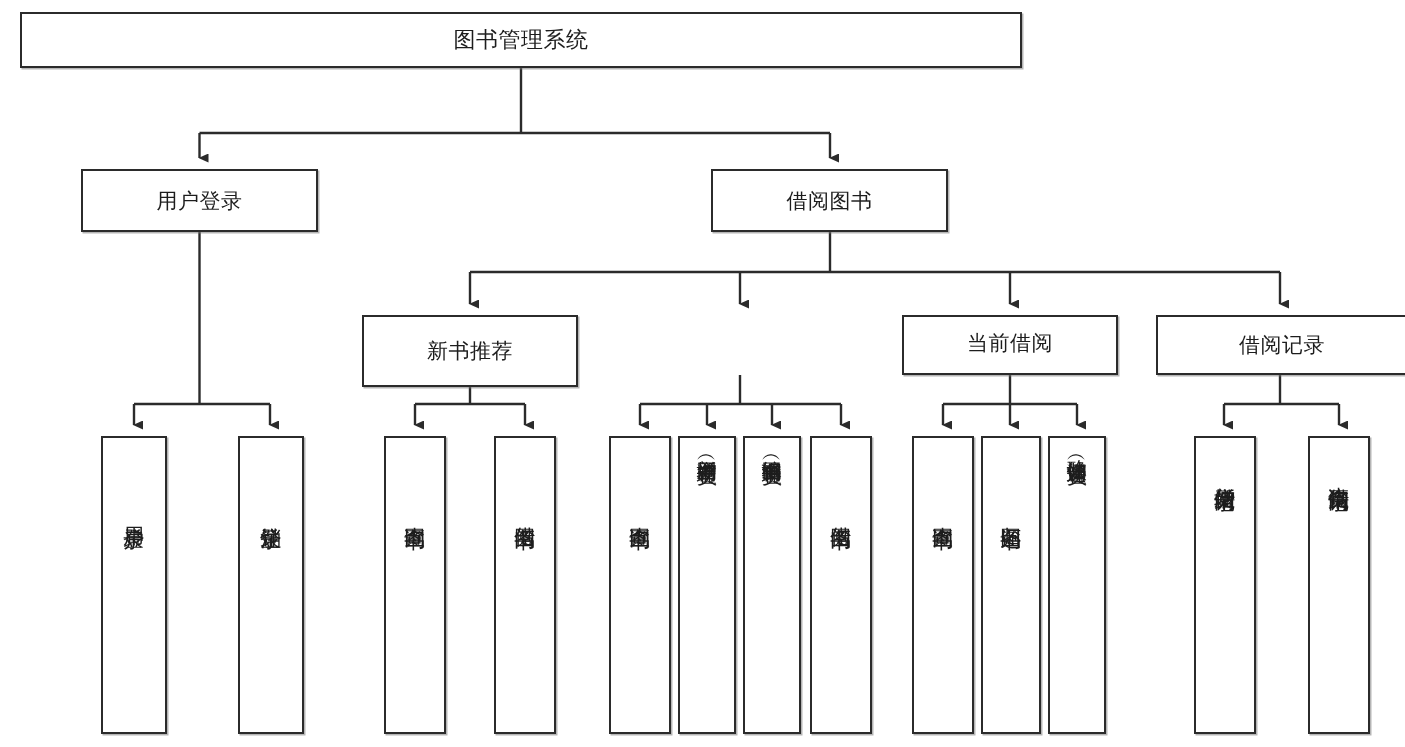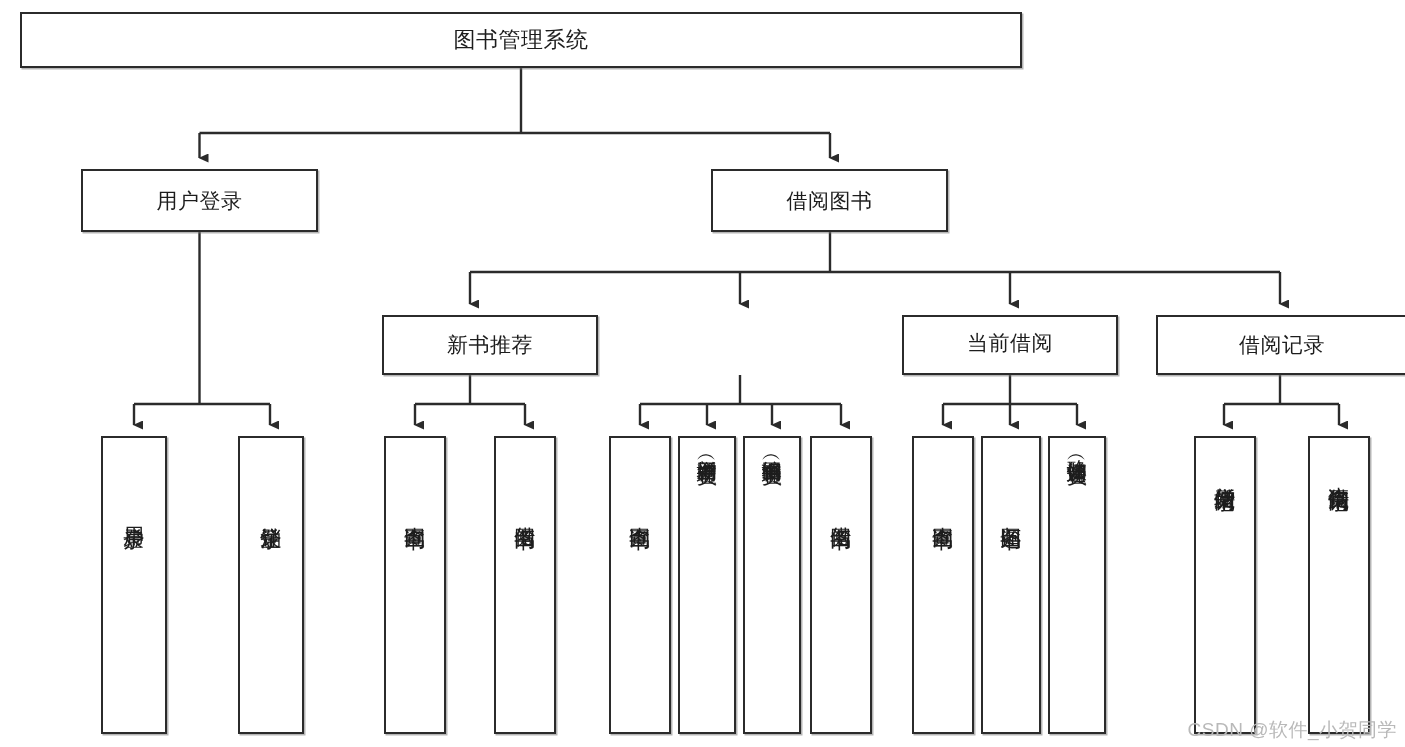--- a/index.html
+++ b/index.html
@@ -134,21 +134,21 @@
     <span class="label">图书管理系统</span>
   </div>
 
   <div class="node horiz" style="left:81px; top:169px; width:237px; height:63px;">
     <span class="label">用户登录</span>
   </div>
   <div class="node horiz" style="left:711px; top:169px; width:237px; height:63px;">
     <span class="label">借阅图书</span>
   </div>
 
-  <div class="node horiz" style="left:362px; top:315px; width:216px; height:60px;margin-left:20px;">
+  <div class="node horiz" style="left:362px; top:315px; width:216px; height:72px;">
     <span class="label">新书推荐</span>
   </div>
   <div class="node horiz" style="left:902px; top:315px; width:216px; height:60px;font-family:Liberation Mono, monospace;">
     <span class="label">当前借阅</span>
   </div>
   <div class="node horiz" style="left:1156px; top:315px; width:252px; height:60px;justify-content:center;">
     <span class="label">借阅记录</span>
   </div>
 
   <div class="node vert" style="left:101px; top:436px; width:66px; height:298px; padding-top:72px;">
@@ -188,15 +188,14 @@
     <span class="label">确认归还（管理员）</span>
   </div>
 
   <div class="node vert" style="left:1194px; top:436px; width:62px; height:298px; padding-top:32px;">
     <span class="label">新增借阅记录</span>
   </div>
   <div class="node vert" style="left:1308px; top:436px; width:62px; height:298px; padding-top:32px;">
     <span class="label">查询借阅记录</span>
   </div>
 
-  <div class="watermark">CSDN @软件_小贺同学</div>
 
 </div>
 
 </body></html>

